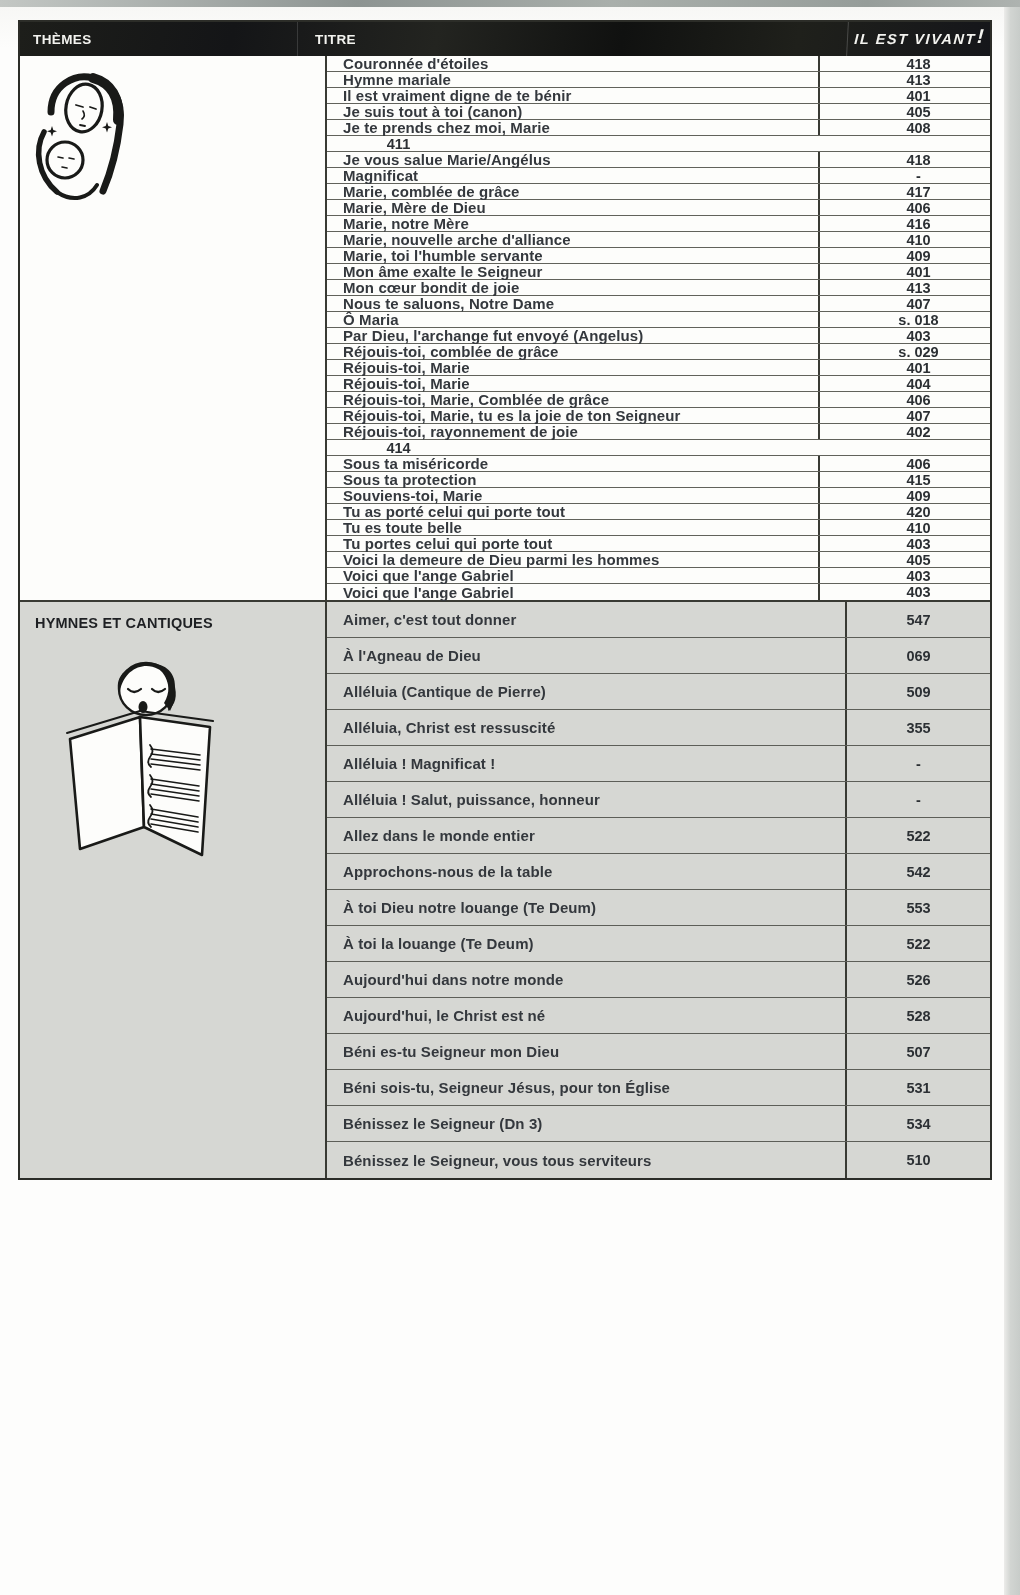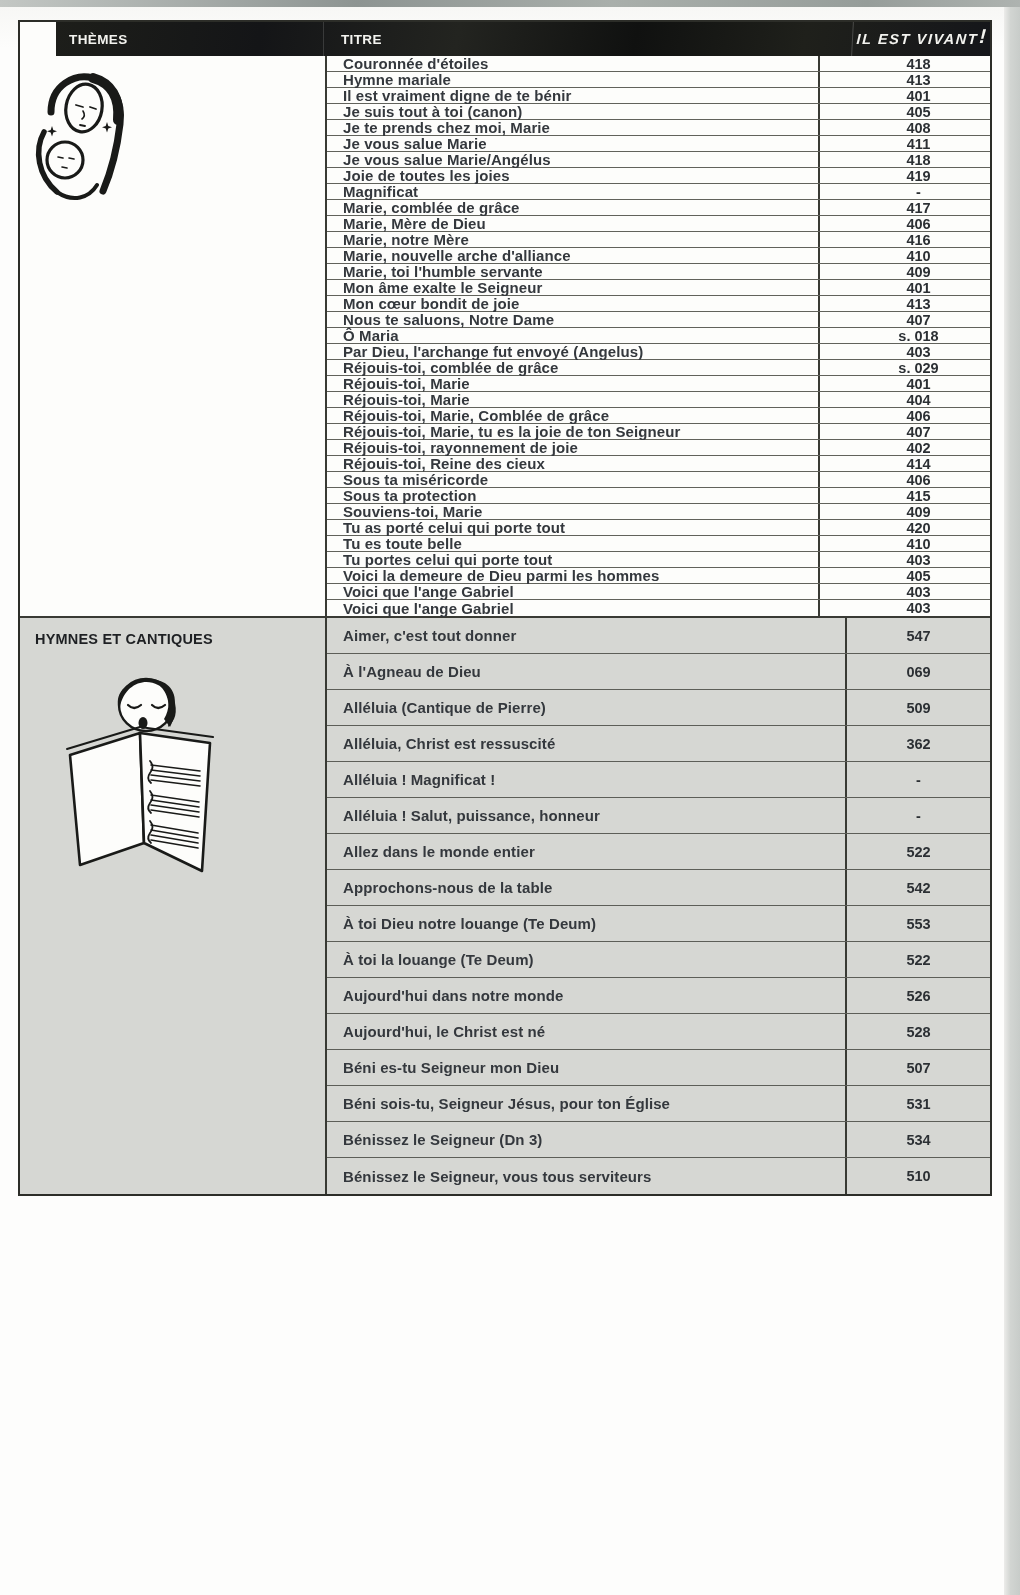--- a/index.html
+++ b/index.html
@@ -29,21 +29,20 @@
     box-sizing:border-box;
     border:2px solid #2c2d28;
     background:#fdfdfb;
   }
   .header-row{
     display:flex;height:34px;
     background:
       linear-gradient(100deg,#1d1e1a 0%,#141517 22%,#232420 43%,#101110 62%,#1f201b 80%,#15161a 100%);
     color:#f3f3ef;
     align-items:center;
-    margin-left:36px;
   }
   .h-cell{box-sizing:border-box;font-weight:bold;}
   .h-themes{width:277px;padding-left:13px;font-size:13.5px;letter-spacing:.4px;}
   .h-title{width:550px;padding-left:17px;font-size:13.5px;letter-spacing:.4px;border-left:1px solid rgba(255,255,255,.14);align-self:stretch;display:flex;align-items:center;}
   .h-logo{
     width:143px;display:flex;align-items:center;justify-content:center;
     border-left:1px solid rgba(255,255,255,.2);align-self:stretch;
     font-size:14.5px;letter-spacing:1.6px;font-style:italic;font-weight:bold;
     transform:skewX(-3deg);
   }
@@ -152,33 +151,28 @@
             <div class="cell title">Je suis tout à toi (canon)</div>
             <div class="cell num">405</div>
           </div>
 
           <div class="row">
             <div class="cell title">Je te prends chez moi, Marie</div>
             <div class="cell num">408</div>
           </div>
 
           <div class="row">
-            <div class="cell title">Je vous salue Marie</div>
             <div class="cell num">411</div>
           </div>
 
           <div class="row">
             <div class="cell title">Je vous salue Marie/Angélus</div>
             <div class="cell num">418</div>
           </div>
 
-          <div class="row">
-            <div class="cell title">Joie de toutes les joies</div>
-            <div class="cell num">419</div>
-          </div>
 
           <div class="row">
             <div class="cell title">Magnificat</div>
             <div class="cell num">-</div>
           </div>
 
           <div class="row">
             <div class="cell title">Marie, comblée de grâce</div>
             <div class="cell num">417</div>
           </div>
@@ -252,21 +246,20 @@
             <div class="cell title">Réjouis-toi, Marie, tu es la joie de ton Seigneur</div>
             <div class="cell num">407</div>
           </div>
 
           <div class="row">
             <div class="cell title">Réjouis-toi, rayonnement de joie</div>
             <div class="cell num">402</div>
           </div>
 
           <div class="row">
-            <div class="cell title">Réjouis-toi, Reine des cieux</div>
             <div class="cell num">414</div>
           </div>
 
           <div class="row">
             <div class="cell title">Sous ta miséricorde</div>
             <div class="cell num">406</div>
           </div>
 
           <div class="row">
             <div class="cell title">Sous ta protection</div>
@@ -358,21 +351,21 @@
             <div class="cell num">069</div>
           </div>
 
           <div class="row">
             <div class="cell title">Alléluia (Cantique de Pierre)</div>
             <div class="cell num">509</div>
           </div>
 
           <div class="row">
             <div class="cell title">Alléluia, Christ est ressuscité</div>
-            <div class="cell num">362</div>
+            <div class="cell num">355</div>
           </div>
 
           <div class="row">
             <div class="cell title">Alléluia ! Magnificat !</div>
             <div class="cell num">-</div>
           </div>
 
           <div class="row">
             <div class="cell title">Alléluia ! Salut, puissance, honneur</div>
             <div class="cell num">-</div>

